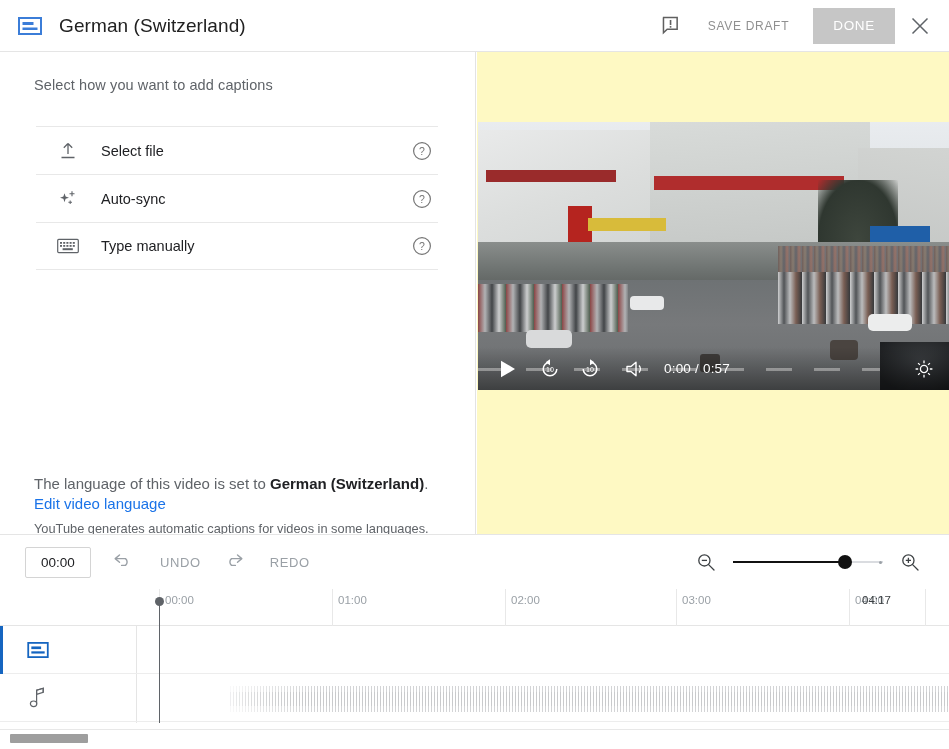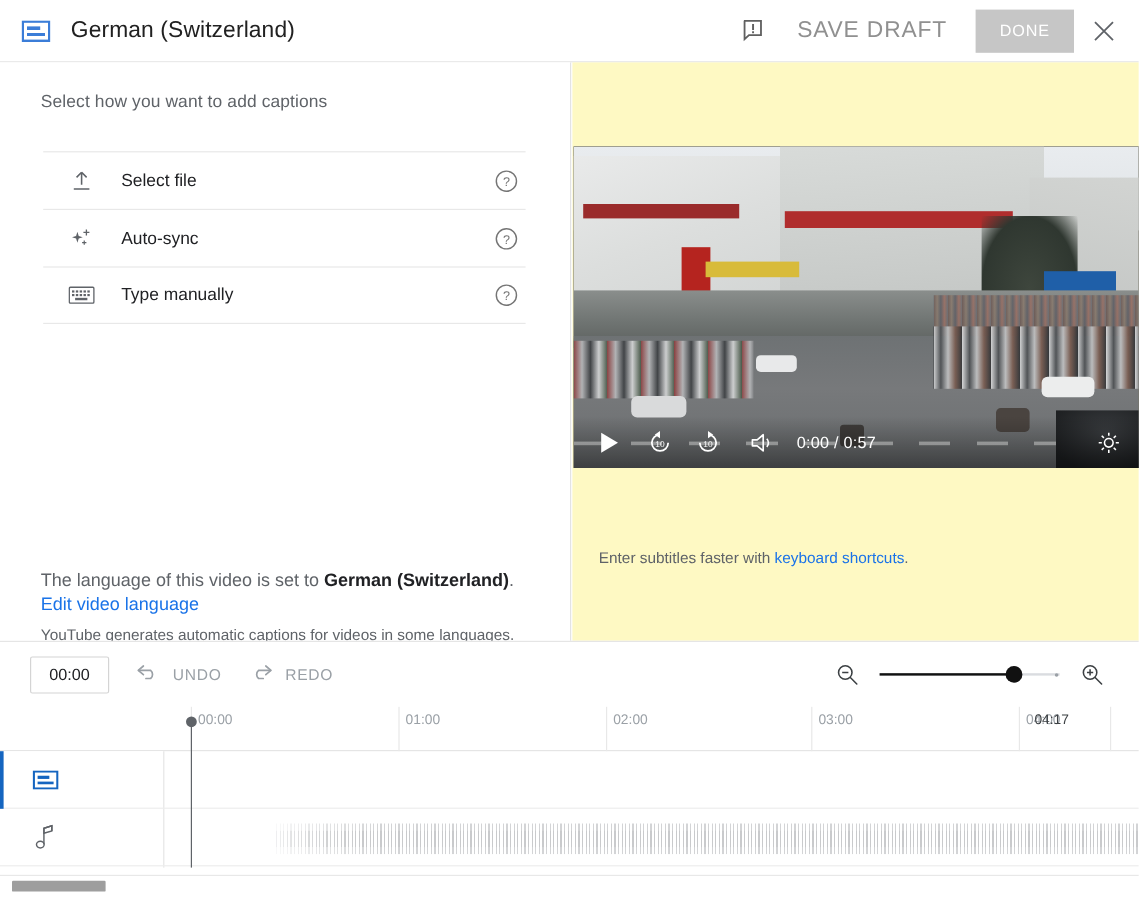--- a/index.html
+++ b/index.html
@@ -21,21 +21,21 @@
   .hdr-title {
     margin-left: 16px; font-size: 19px; color: #212121; font-weight: 400;
     letter-spacing: .1px; white-space: nowrap;
   }
   .hdr-right { margin-left: auto; display: flex; align-items: center; padding-right: 10px; }
   .feedback-btn {
     width: 34px; height: 34px; display: flex; align-items: center; justify-content: center;
     cursor: pointer; margin-right: 10px;
   }
   .save-draft {
-    font-size: 19px; letter-spacing: .7px; color: #909090; font-weight: 500;
+    font-size: 12px; letter-spacing: .7px; color: #909090; font-weight: 500;
     padding: 9px 10px; cursor: pointer; white-space: nowrap;
   }
   .done-btn {
     background: #c6c6c6; color: #ffffff; font-size: 13.5px; letter-spacing: .7px;
     font-weight: 500; padding: 10px 20px; margin-left: 14px; border: none;
     cursor: default; white-space: nowrap; line-height: 16px;
   }
   .close-btn {
     width: 38px; height: 38px; margin-left: 6px; display: flex;
     align-items: center; justify-content: center; cursor: pointer;
@@ -144,21 +144,21 @@
   }
   .time-box {
     margin-left: 25px; width: 66px; height: 31px; border: 1px solid #d4d4d4; border-radius: 2px;
     display: flex; align-items: center; justify-content: center;
     font-size: 13.5px; color: #202124; background: #fff; cursor: text;
   }
   .undo-btn, .redo-btn {
     display: flex; align-items: center; cursor: pointer; margin-left: 22px; color: #9aa0a6;
   }
   .undo-btn .lbl, .redo-btn .lbl {
-    margin-left: 10px; font-size: 13px; letter-spacing: .6px; color: #9aa0a6; font-weight: 500;
+    margin-left: 26px; font-size: 13px; letter-spacing: .6px; color: #9aa0a6; font-weight: 500;
   }
   .zoom-group { margin-left: auto; margin-right: 26px; display: flex; align-items: center; }
   .zoom-ic { width: 26px; height: 26px; display: flex; align-items: center; justify-content: center; cursor: pointer; color: #3c4043; }
   .slider { position: relative; width: 150px; height: 20px; margin: 0 14px; cursor: pointer; }
   .slider-track-bg { position: absolute; left: 0; top: 9px; width: 150px; height: 2px; background: #dadce0; }
   .slider-track-fill { position: absolute; left: 0; top: 9px; width: 112px; height: 2px; background: #111; }
   .slider-thumb { position: absolute; left: 105px; top: 3px; width: 14px; height: 14px; border-radius: 50%; background: #111; }
   .slider-tick { position: absolute; left: 146px; top: 8.5px; width: 3px; height: 3px; border-radius: 50%; background: #9aa0a6; }
 
   
@@ -359,21 +359,20 @@
               <path d="M10 6.4 A3.6 3.6 0 1 0 10 13.6 A3.6 3.6 0 1 0 10 6.4 Z" fill="none" stroke="#fff" stroke-width="1.3"></path>
               <g stroke="#fff" stroke-width="1.3">
                 <path d="M10 1.6 L10 4.2 M10 15.8 L10 18.4 M1.6 10 L4.2 10 M15.8 10 L18.4 10
                          M4.1 4.1 L5.9 5.9 M14.1 14.1 L15.9 15.9 M15.9 4.1 L14.1 5.9 M5.9 14.1 L4.1 15.9"></path>
               </g>
             </svg>
           </div>
         </div>
       </div>
 
-      <div class="hint-line"><span>Enter subtitles faster with </span><a class="blue">keyboard shortcuts</a><span>.</span></div>
 
     </div>
   </div>
 
   <div class="tl-toolbar">
     <div class="time-box">00:00</div>
 
     <div class="undo-btn">
       <span>
         <svg width="21" height="16" viewBox="0 0 21 16">

